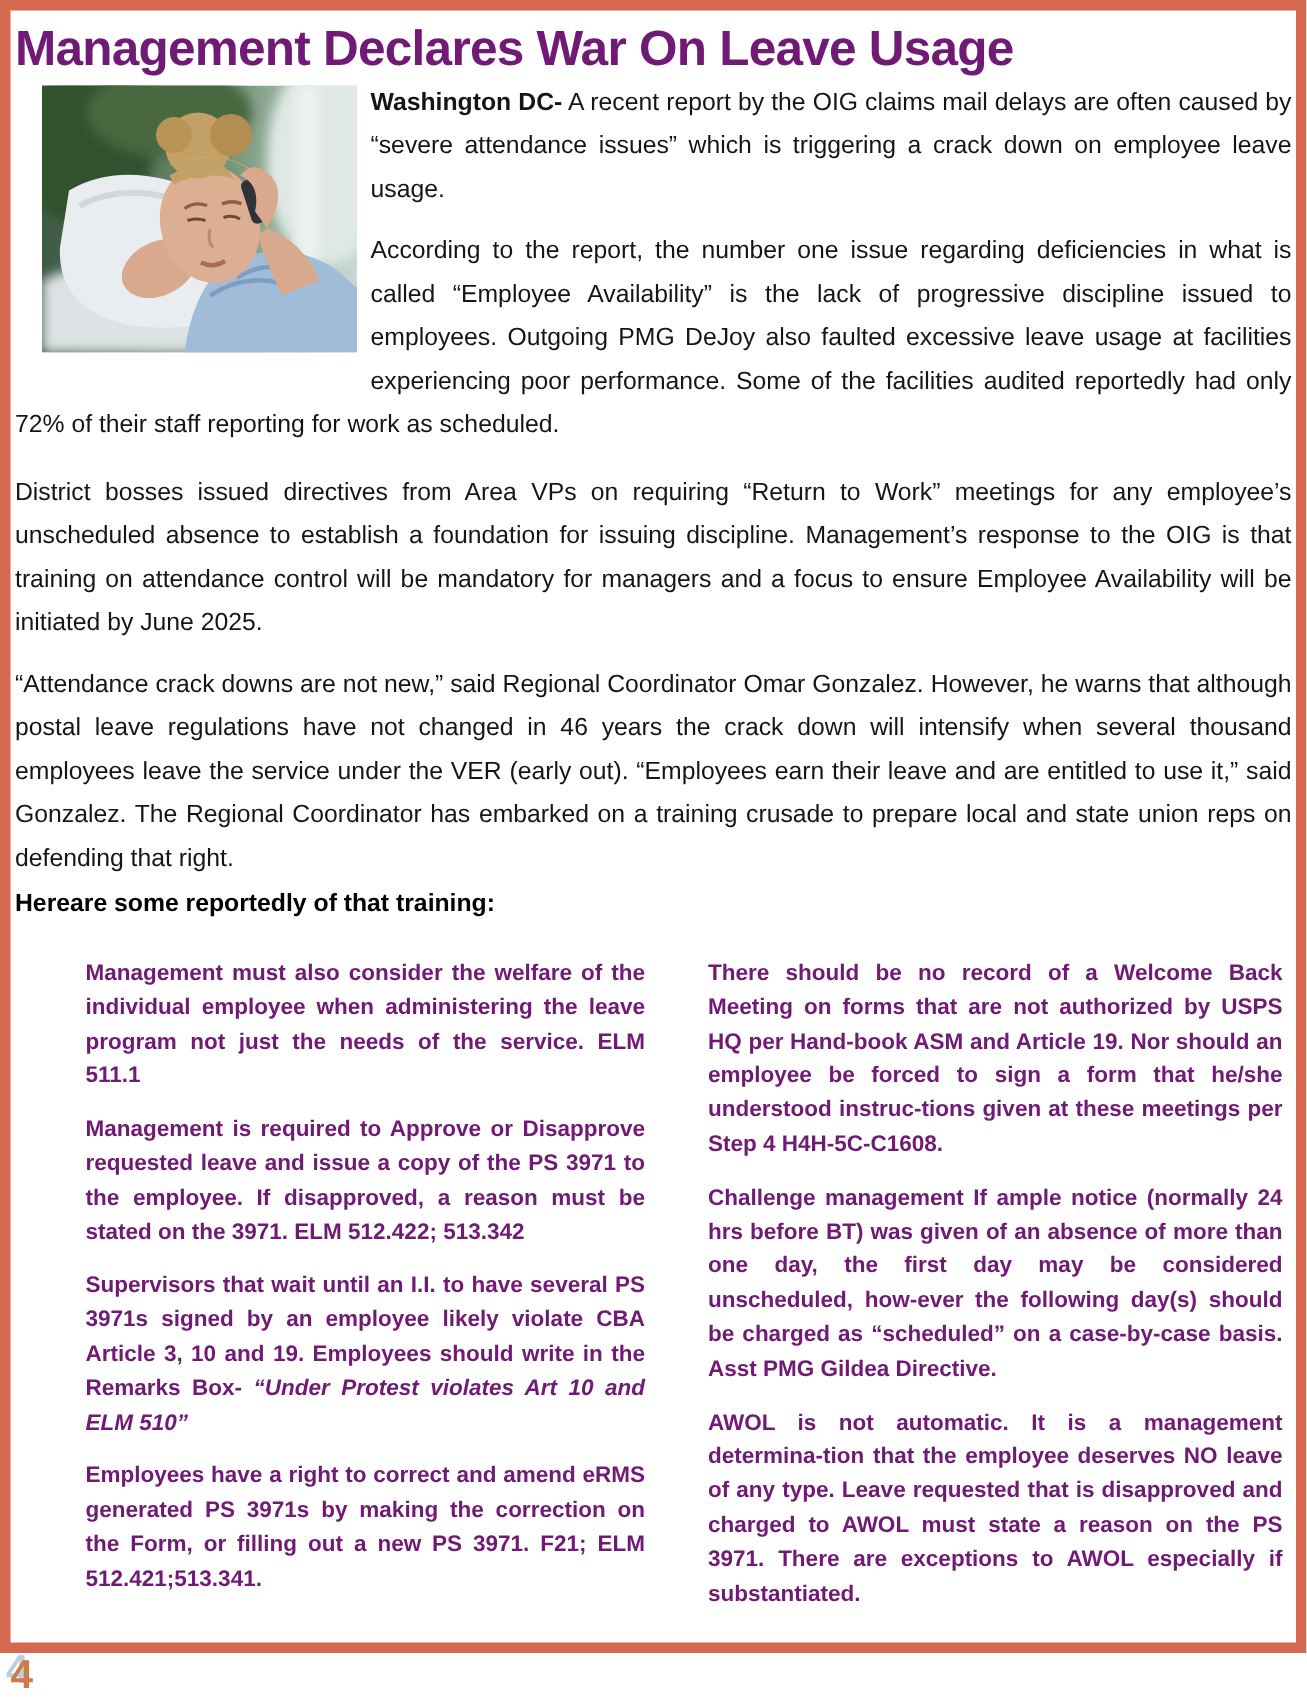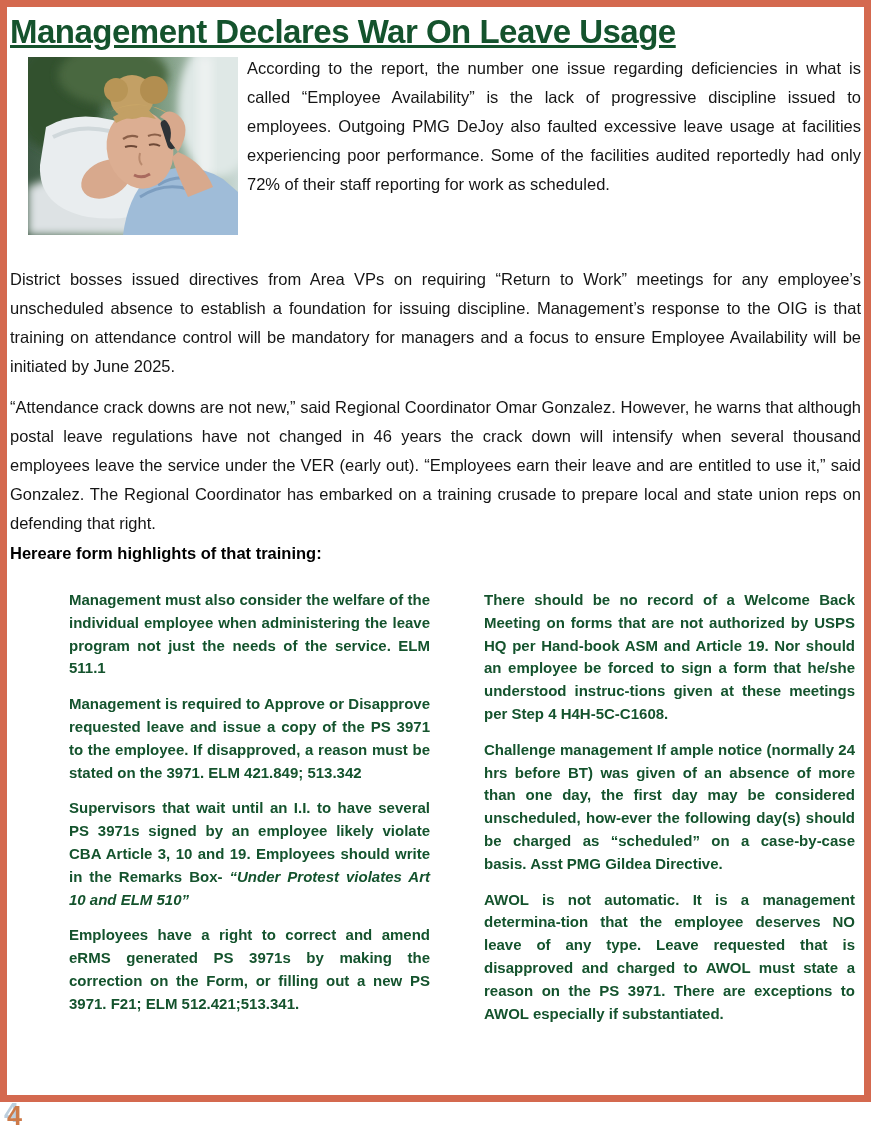--- a/index.html
+++ b/index.html
@@ -11,23 +11,22 @@
   .frame{
     box-sizing:border-box;
     width:871px;height:1102px;
     border:7px solid #d4694f;
     background:#fff;
     padding:4px 3px 0 3px;
     overflow:hidden;
   }
   .headline{
     font-size:33px;line-height:38px;font-weight:bold;
-    letter-spacing:-0.5px;color:#14532d;
+    letter-spacing:-0.5px;color:#701a75;
     margin:2px 0 3px 0;
-    text-decoration:underline;
   }
   .article-top{width:851px;}
   .photo{
     float:left;width:210px;height:178px;
     margin:3px 9px 30px 18px;
     display:block;
   }
   p.body{
     text-align:justify;
     font-size:16.5px;line-height:29px;
@@ -37,22 +36,22 @@
   .clear{clear:both;}
   .highlights-heading{
     font-size:16.5px;font-weight:bold;color:#000;
     margin:2px 0 26px 0;
   }
   .columns{display:flex;align-items:flex-start;}
   .col-left{width:373px;margin-left:47px;flex:none;}
   .col-right{width:383px;margin-left:42px;flex:none;}
   p.hl{
     font-weight:bold;text-align:justify;
-    font-size:15px;line-height:22.8px;color:#14532d;
-    margin:0 0 13px 12px;
+    font-size:15px;line-height:22.8px;color:#701a75;
+    margin:0 0 13px 0;
   }
   .seg-plain{}
   .seg-b{font-weight:bold;}
   .seg-i{font-style:italic;}
   .seg-iu{font-style:italic;text-decoration:underline;}
   .page-number{
     position:absolute;left:7px;top:1101px;
     font-size:27px;font-weight:bold;color:#cd7a49;
     text-shadow:-3px -3px 0 #bccedd;
     line-height:30px;
@@ -107,33 +106,34 @@
       <path d="M97,90 Q103,88 109,90" stroke="#6d4836" stroke-width="2" fill="none"></path>
       <path d="M121,88 Q127,86 132,89" stroke="#6d4836" stroke-width="2" fill="none"></path>
       <path d="M112,96 Q110,104 114,108" stroke="#b98a6e" stroke-width="2" fill="none"></path>
       <path d="M106,118 Q114,122 122,117" stroke="#a96a5e" stroke-width="3" fill="none"></path>
 
       <rect x="136" y="62" width="13" height="30" rx="4" fill="#2e3337" transform="rotate(-18 142 77)"></rect>
       <path d="M150,95 Q165,70 150,58 Q140,50 132,60 Q146,66 142,84 Z" fill="#d8a98d"></path>
       <path d="M150,95 Q175,105 185,130 L160,140 Q148,115 144,100 Z" fill="#d8a98d"></path>
     </svg>
 
+    <p class="body"><span class="seg-b">Washington DC-</span><span class="seg-plain"> A recent report by the OIG claims mail delays are often caused by “severe attendance issues” which is triggering a crack down on employee leave usage.</span></p>
     <p class="body"><span class="seg-plain">According to the report, the number one issue regarding deficiencies in what is called “Employee Availability” is the lack of progressive discipline issued to employees. Outgoing PMG DeJoy also faulted excessive leave usage at facilities experiencing poor performance. Some of the facilities audited reportedly had only 72% of their staff reporting for work as scheduled.</span></p>
   </div>
   <div class="clear"></div>
 
   <p class="body"><span class="seg-plain">District bosses issued directives from Area VPs on requiring “Return to Work” meetings for any employee’s unscheduled absence to establish a foundation for issuing discipline. Management’s response to the OIG is that training on attendance control will be mandatory for managers and a focus to ensure Employee Availability will be initiated by June 2025.</span></p>
   <p class="body" style="margin-bottom:6px;"><span class="seg-plain">“Attendance crack downs are not new,” said Regional Coordinator Omar Gonzalez. However, he warns that although postal leave regulations have not changed in 46 years the crack down will intensify when several thousand employees leave the service under the VER (early out).  “Employees earn their leave and are entitled to use it,” said Gonzalez.  The Regional Coordinator has embarked on a training crusade to prepare local and state union reps on defending that right.</span></p>
 
-  <div class="highlights-heading">Hereare form highlights of that training:</div>
+  <div class="highlights-heading">Hereare some reportedly of that training:</div>
 
   <div class="columns">
     <div class="col-left">
         <p class="hl"><span class="seg-plain">Management must also consider the welfare of the individual employee when administering the leave program not just the needs of the service. ELM 511.1</span></p>
-        <p class="hl"><span class="seg-plain">Management is required to Approve or Disapprove requested leave and issue a copy of the PS 3971 to the employee. If disapproved, a reason must be stated on the 3971. ELM 421.849; 513.342</span></p>
+        <p class="hl"><span class="seg-plain">Management is required to Approve or Disapprove requested leave and issue a copy of the PS 3971 to the employee. If disapproved, a reason must be stated on the 3971. ELM 512.422; 513.342</span></p>
         <p class="hl"><span class="seg-plain">Supervisors that wait until an I.I. to have several PS 3971s signed by an employee likely violate CBA Article 3, 10 and 19. Employees should write in the Remarks Box- </span><span class="seg-i">“Under Protest violates Art 10 and ELM 510”</span></p>
         <p class="hl"><span class="seg-plain">Employees have a right to correct and amend eRMS generated PS 3971s by making the correction on the Form, or filling out a new PS 3971. F21; ELM 512.421;513.341. </span></p>
       </div>
     <div class="col-right">
       <div>
           <p class="hl"><span class="seg-plain">There should be no record of a Welcome Back Meeting on forms that are not authorized by USPS HQ per Hand-book ASM and Article 19. Nor should an employee be forced to sign a form that he/she understood instruc-tions given at these meetings per Step 4 H4H-5C-C1608.</span></p>
           <p class="hl"><span class="seg-plain">Challenge management If ample notice (normally 24 hrs before BT) was given of an absence of more than one day, the first day may be considered unscheduled, how-ever the following day(s) should be charged as “scheduled” on a case-by-case basis. Asst PMG Gildea Directive.</span></p>
           <p class="hl"><span class="seg-plain">AWOL is not automatic. It is a management determina-tion that the employee deserves NO leave of any type. Leave requested that is disapproved and charged to AWOL must state a reason on the PS 3971. There are exceptions to AWOL especially if substantiated. </span></p>
         </div>
 

